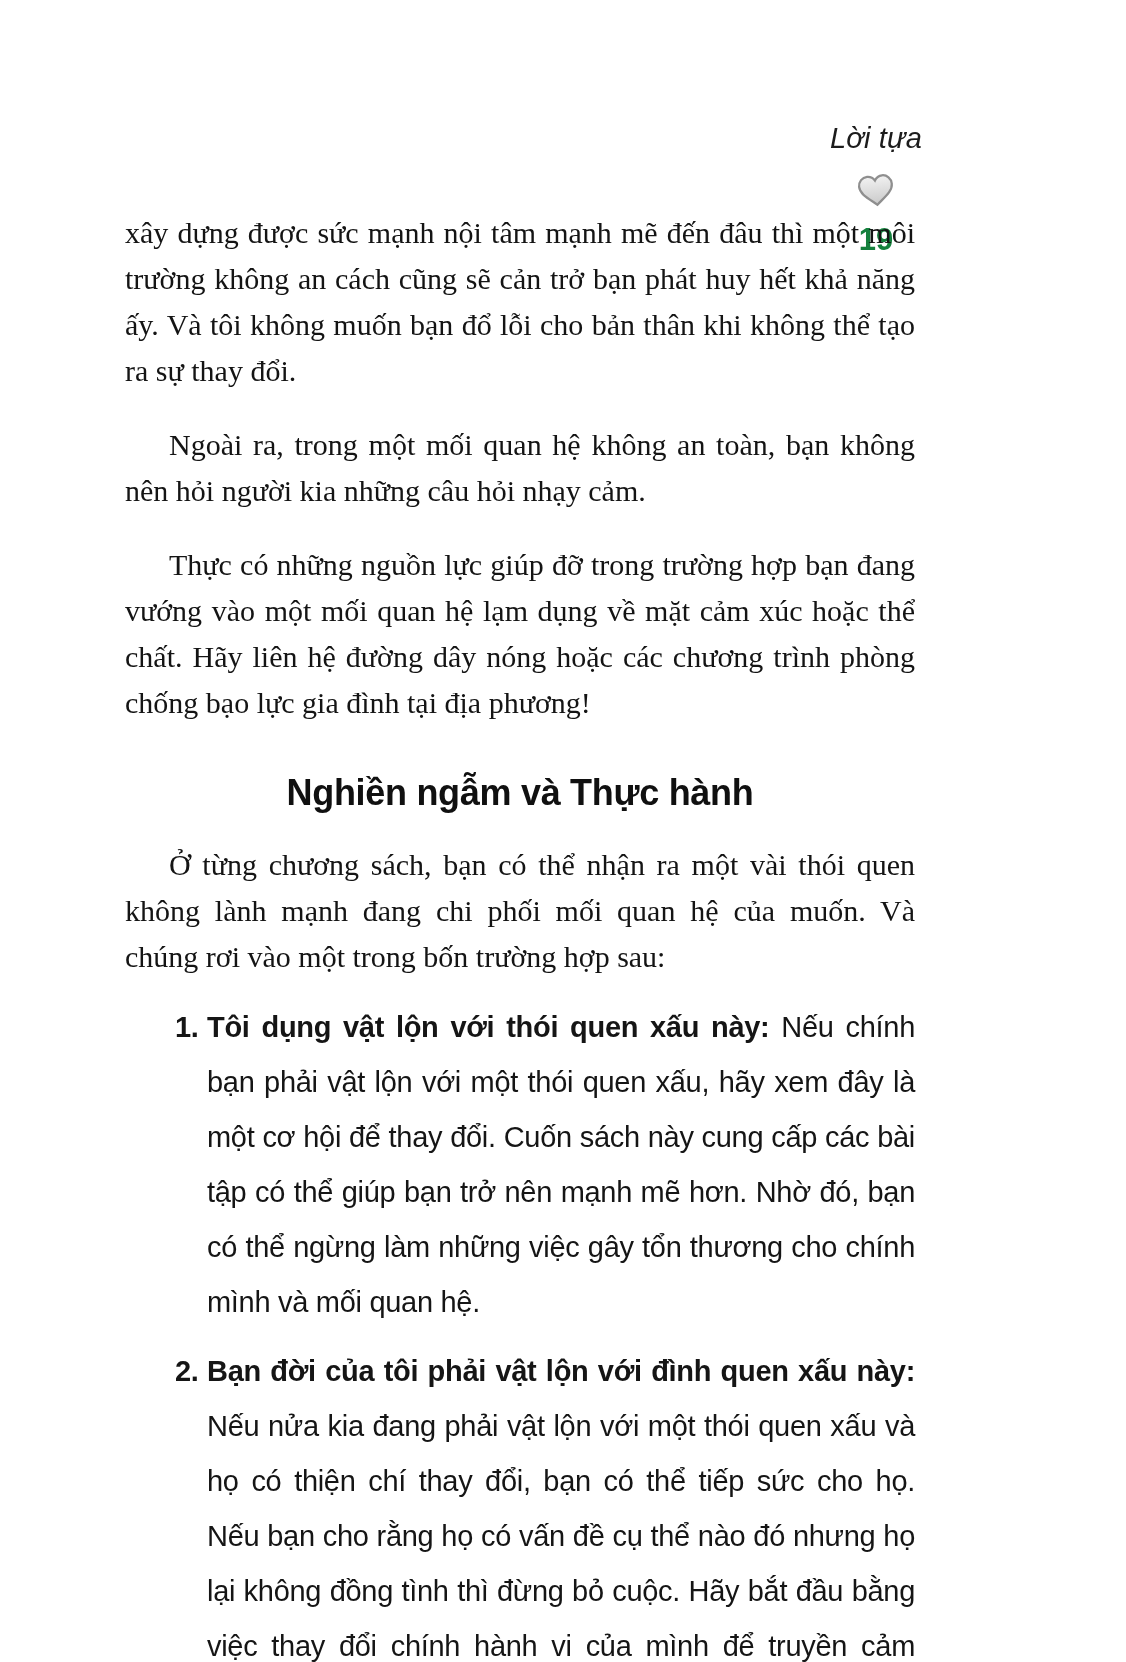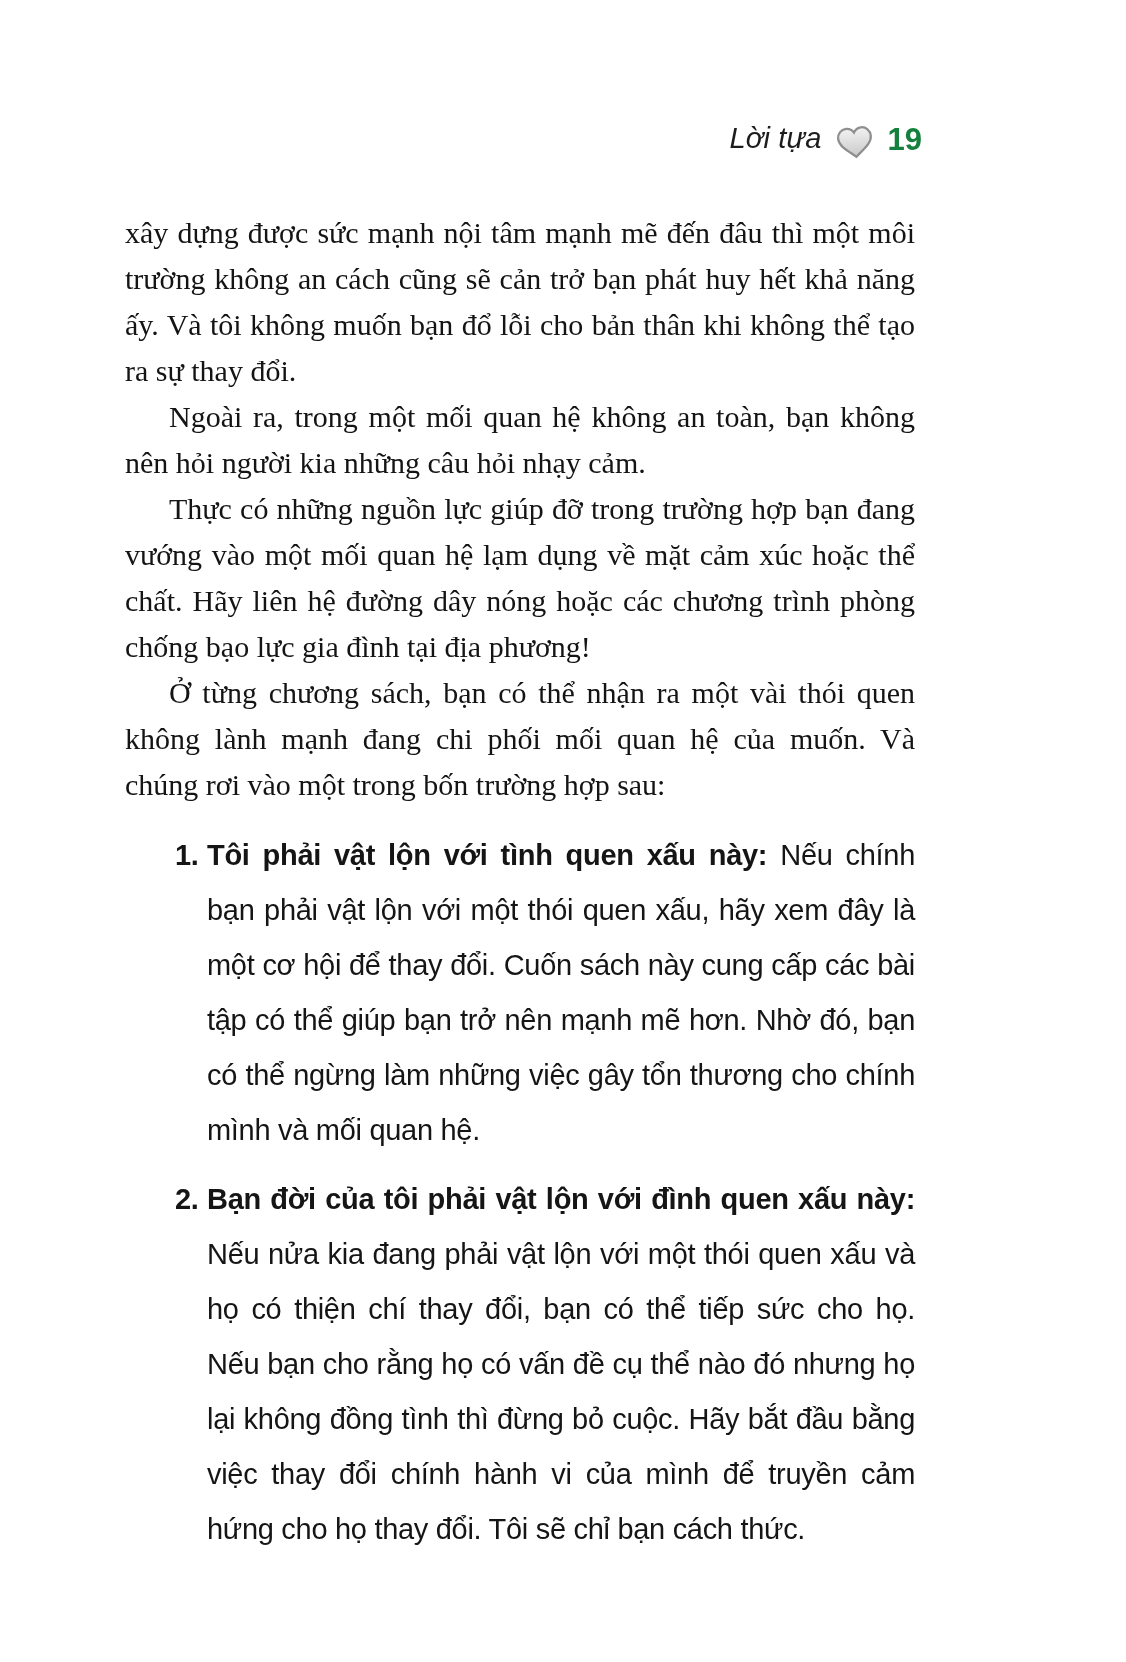--- a/index.html
+++ b/index.html
@@ -10,22 +10,23 @@
     background:#ffffff;
     overflow:hidden;
     color:#141414;
   }
   
   .running-header{
     position:absolute;
     top:122px;
     right:204px;
     display:flex;
-    align-items:flex-start;
+    align-items:center;
     gap:15px;
+    flex-direction:column;
   }
   .chapter-title{
     font-family:"Liberation Sans", sans-serif;
     font-style:italic;
     font-size:29px;
     color:#1c1c1c;
     letter-spacing:0.2px;
   }
   .heart-wrap{
     width:36px;height:33px;
@@ -47,21 +48,21 @@
     width:790px;
   }
   .body-p{
     font-family:"Liberation Serif", serif;
     font-size:30px;
     line-height:46px;
     text-align:justify;
     margin:0;
     color:#141414;
   }
-  .body-p.spaced{margin-top:0;}
+  .body-p.spaced{margin-top:28px;}
   .indent{text-indent:44px;}
   .section-heading{
     font-family:"Liberation Sans", sans-serif;
     font-weight:700;
     font-size:36px;
     text-align:center;
     margin:46px 0 28px 0;
     color:#101010;
     letter-spacing:-0.3px;
   }
@@ -105,28 +106,29 @@
     </span>
     <span class="page-number">19</span>
   </div>
 
   <div class="content">
 
     <p class="body-p">xây dựng được sức mạnh nội tâm mạnh mẽ đến đâu thì một môi trường không an cách cũng sẽ cản trở bạn phát huy hết khả năng ấy. Và tôi không muốn bạn đổ lỗi cho bản thân khi không thể tạo ra sự thay đổi.</p>
     <p class="body-p spaced indent">Ngoài ra, trong một mối quan hệ không an toàn, bạn không nên hỏi người kia những câu hỏi nhạy cảm.</p>
     <p class="body-p spaced indent">Thực có những nguồn lực giúp đỡ trong trường hợp bạn đang vướng vào một mối quan hệ lạm dụng về mặt cảm xúc hoặc thể chất. Hãy liên hệ đường dây nóng hoặc các chương trình phòng chống bạo lực gia đình tại địa phương!</p>
 
+    <h2 class="section-heading">Nghiền ngẫm và Thực hành</h2>
 
     <p class="body-p indent">Ở từng chương sách, bạn có thể nhận ra một vài thói quen không lành mạnh đang chi phối mối quan hệ của muốn. Và chúng rơi vào một trong bốn trường hợp sau:</p>
 
     <div class="habit-list">
 
       <div class="list-item">
         <span class="item-number">1.</span>
-        <span class="item-lead">Tôi phải vật lộn với tình quen xấu này:</span> 
+        <span class="item-lead">Tôi dụng vật lộn với thói quen xấu này:</span> 
         <span>Nếu chính bạn phải vật lộn với một thói quen xấu, hãy xem đây là một cơ hội để thay đổi. Cuốn sách này cung cấp các bài tập có thể giúp bạn trở nên mạnh mẽ hơn. Nhờ đó, bạn có thể ngừng làm những việc gây tổn thương cho chính mình và mối quan hệ.</span>
       </div>
 
       <div class="list-item">
         <span class="item-number">2.</span>
         <span class="item-lead">Bạn đời của tôi phải vật lộn với đình quen xấu này:</span> 
         <span>Nếu nửa kia đang phải vật lộn với một thói quen xấu và họ có thiện chí thay đổi, bạn có thể tiếp sức cho họ. Nếu bạn cho rằng họ có vấn đề cụ thể nào đó nhưng họ lại không đồng tình thì đừng bỏ cuộc. Hãy bắt đầu bằng việc thay đổi chính hành vi của mình để truyền cảm hứng cho họ thay đổi. Tôi sẽ chỉ bạn cách thức.</span>
       </div>
 
     </div>

